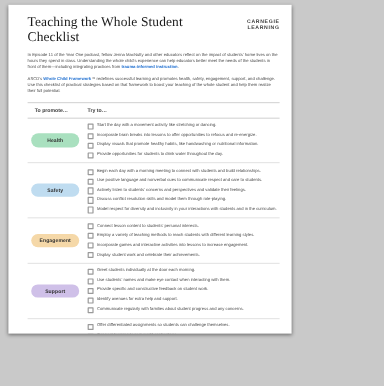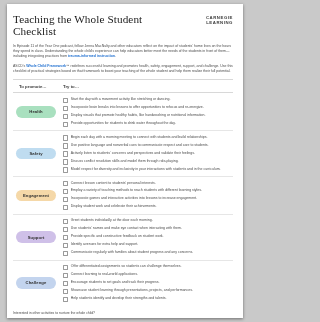--- a/index.html
+++ b/index.html
@@ -5,25 +5,25 @@
   html,body{margin:0;padding:0;}
   body{
     width:250px;height:322px;
     background:#c9c9c9;
     font-family:"Liberation Sans",sans-serif;
     overflow:hidden;
   }
   .page{
     position:absolute;
     left:7px;top:4px;
-    width:236px;height:314px;
+    width:236px;height:274px;
     background:#ffffff;
     box-shadow:0 1px 3px rgba(0,0,0,.45);
     box-sizing:border-box;
-    padding:9px 10px 0 6px;
+    padding:9px 10px 0 16px;
     overflow:hidden;
   }
   
   .hdr{display:flex;align-items:flex-start;justify-content:space-between;}
   .title{
     font-family:"Liberation Serif",serif;
     font-size:11.2px;
     line-height:12px;
     color:#1b1b1b;
     letter-spacing:.1px;

